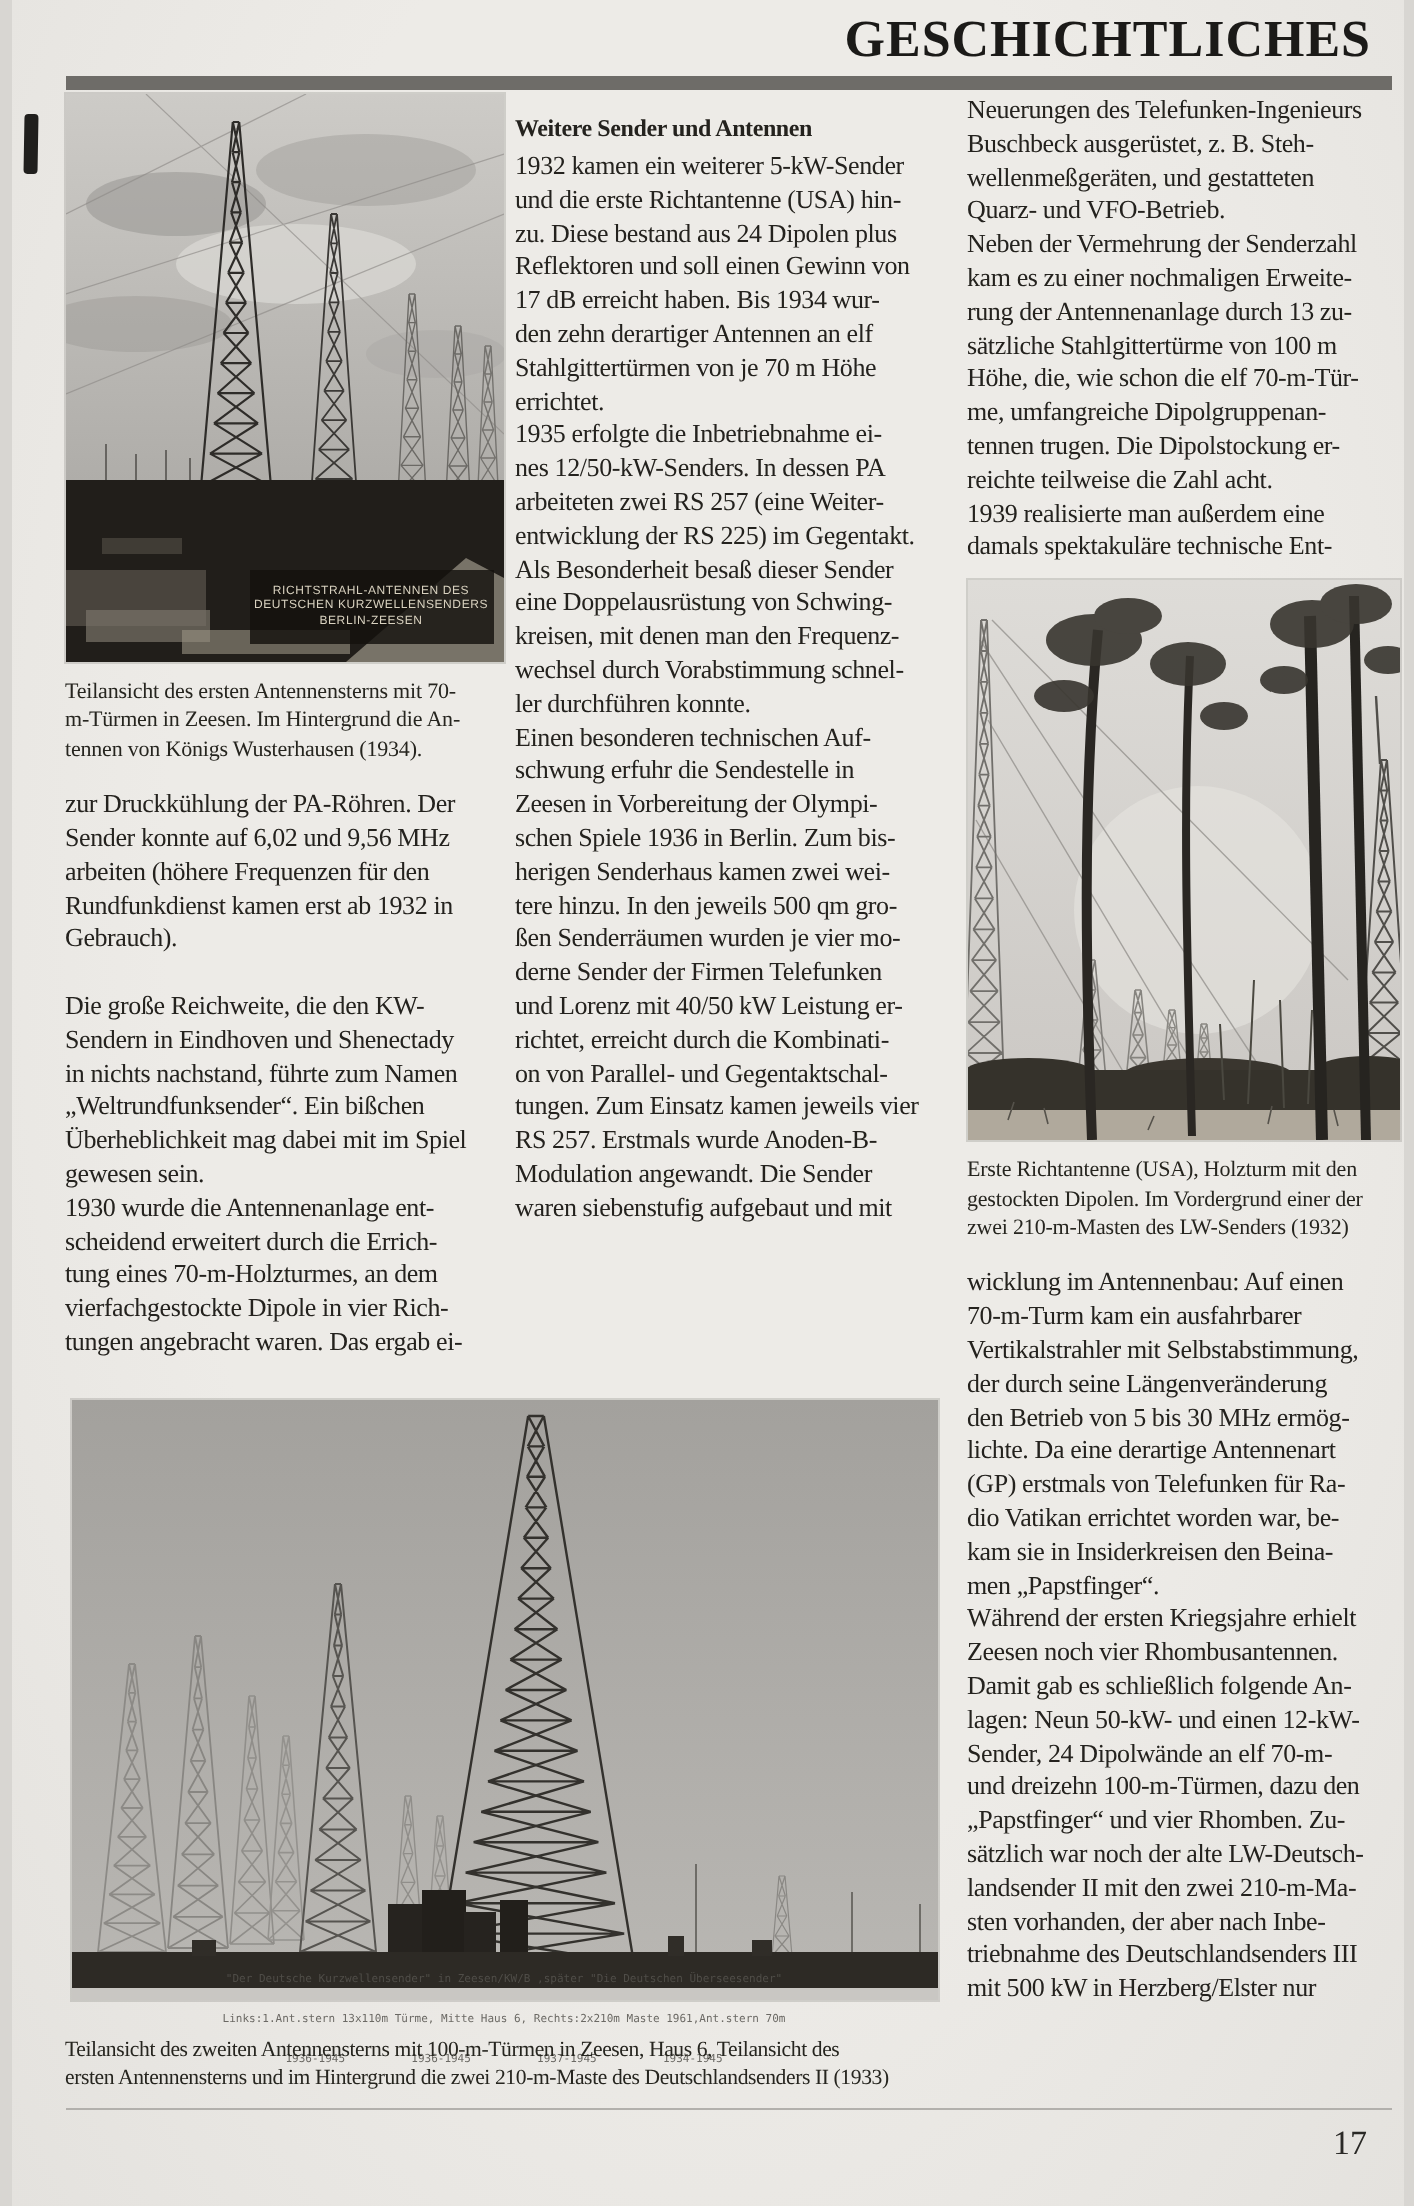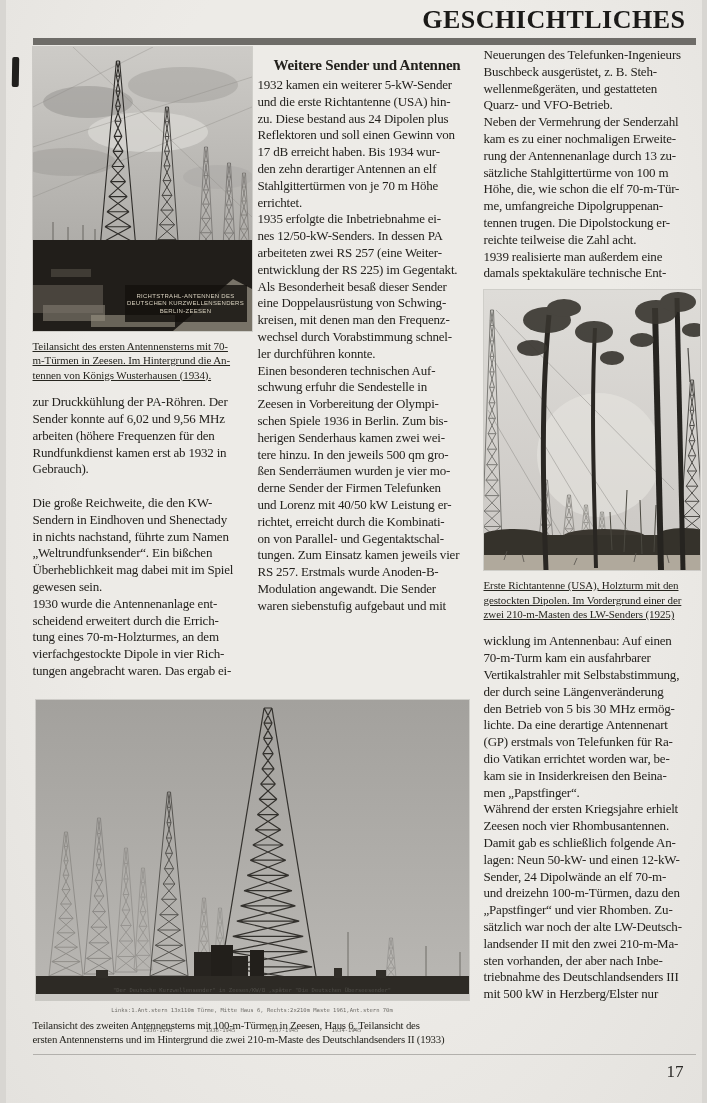--- a/index.html
+++ b/index.html
@@ -15,24 +15,24 @@
   .header-rule{position:absolute;left:27px;top:38px;width:663px;height:7px;background:#6e6c68;}
   .scan-mark{position:absolute;left:6px;top:57px;width:7px;height:30px;background:#201f1d;border-radius:2px;transform:rotate(1deg);}
   .col{position:absolute;top:47px;}
   .col-left{left:27px;width:219px;}
   .col-mid{left:252px;width:214px;}
   .col-right{left:478px;width:216px;}
   .body-text{
     font-size:13px;line-height:16.8px;letter-spacing:-.2px;
     white-space:pre;margin:0;
   }
-  .col-head{font-size:15px;font-weight:bold;letter-spacing:-.2px;margin:10px 0 3px 16px;}
+  .col-head{font-size:12px;font-weight:bold;letter-spacing:-.2px;margin:10px 0 3px 0;}
   .caption{
     font-size:11px;line-height:14.4px;letter-spacing:-.1px;color:#26251f;
-    white-space:pre;margin:8px 0 12px 0;text-decoration:underline;
+    white-space:pre;margin:8px 0 12px 0;
   }
   .photo{position:relative;background:#b8b6b2;box-shadow:0 0 0 1px rgba(40,38,34,.15);}
   .photo svg{display:block;}
   .photo1{width:219px;height:284px;}
   .photo2{width:216px;height:280px;margin:8px 0 0 0;}
   .photo3{position:absolute;left:30px;top:700px;width:433px;height:300px;}
   .photo-label{
     position:absolute;left:92px;top:239px;width:122px;height:36px;
     display:flex;flex-direction:column;justify-content:center;text-align:center;
     font-family:"Liberation Sans",sans-serif;font-size:6px;line-height:7.5px;
@@ -210,21 +210,21 @@
           <ellipse cx="128" cy="68" rx="12" ry="7"></ellipse>
             <ellipse cx="172" cy="22" rx="21" ry="12"></ellipse>
           <ellipse cx="158" cy="50" rx="12" ry="7"></ellipse>
             <ellipse cx="194" cy="12" rx="18" ry="10"></ellipse>
           <ellipse cx="210" cy="40" rx="12" ry="7"></ellipse>
         </g>
       </svg>
     </div>
     <p class="caption">Erste Richtantenne (USA), Holzturm mit den
 gestockten Dipolen. Im Vordergrund einer der
-zwei 210-m-Masten des LW-Senders (1925)</p>
+zwei 210-m-Masten des LW-Senders (1932)</p>
     <p class="body-text">wicklung im Antennenbau: Auf einen
 70-m-Turm kam ein ausfahrbarer
 Vertikalstrahler mit Selbstabstimmung,
 der durch seine Längenveränderung
 den Betrieb von 5 bis 30 MHz ermög-
 lichte. Da eine derartige Antennenart
 (GP) erstmals von Telefunken für Ra-
 dio Vatikan errichtet worden war, be-
 kam sie in Insiderkreisen den Beina-
 men „Papstfinger“.</p>

